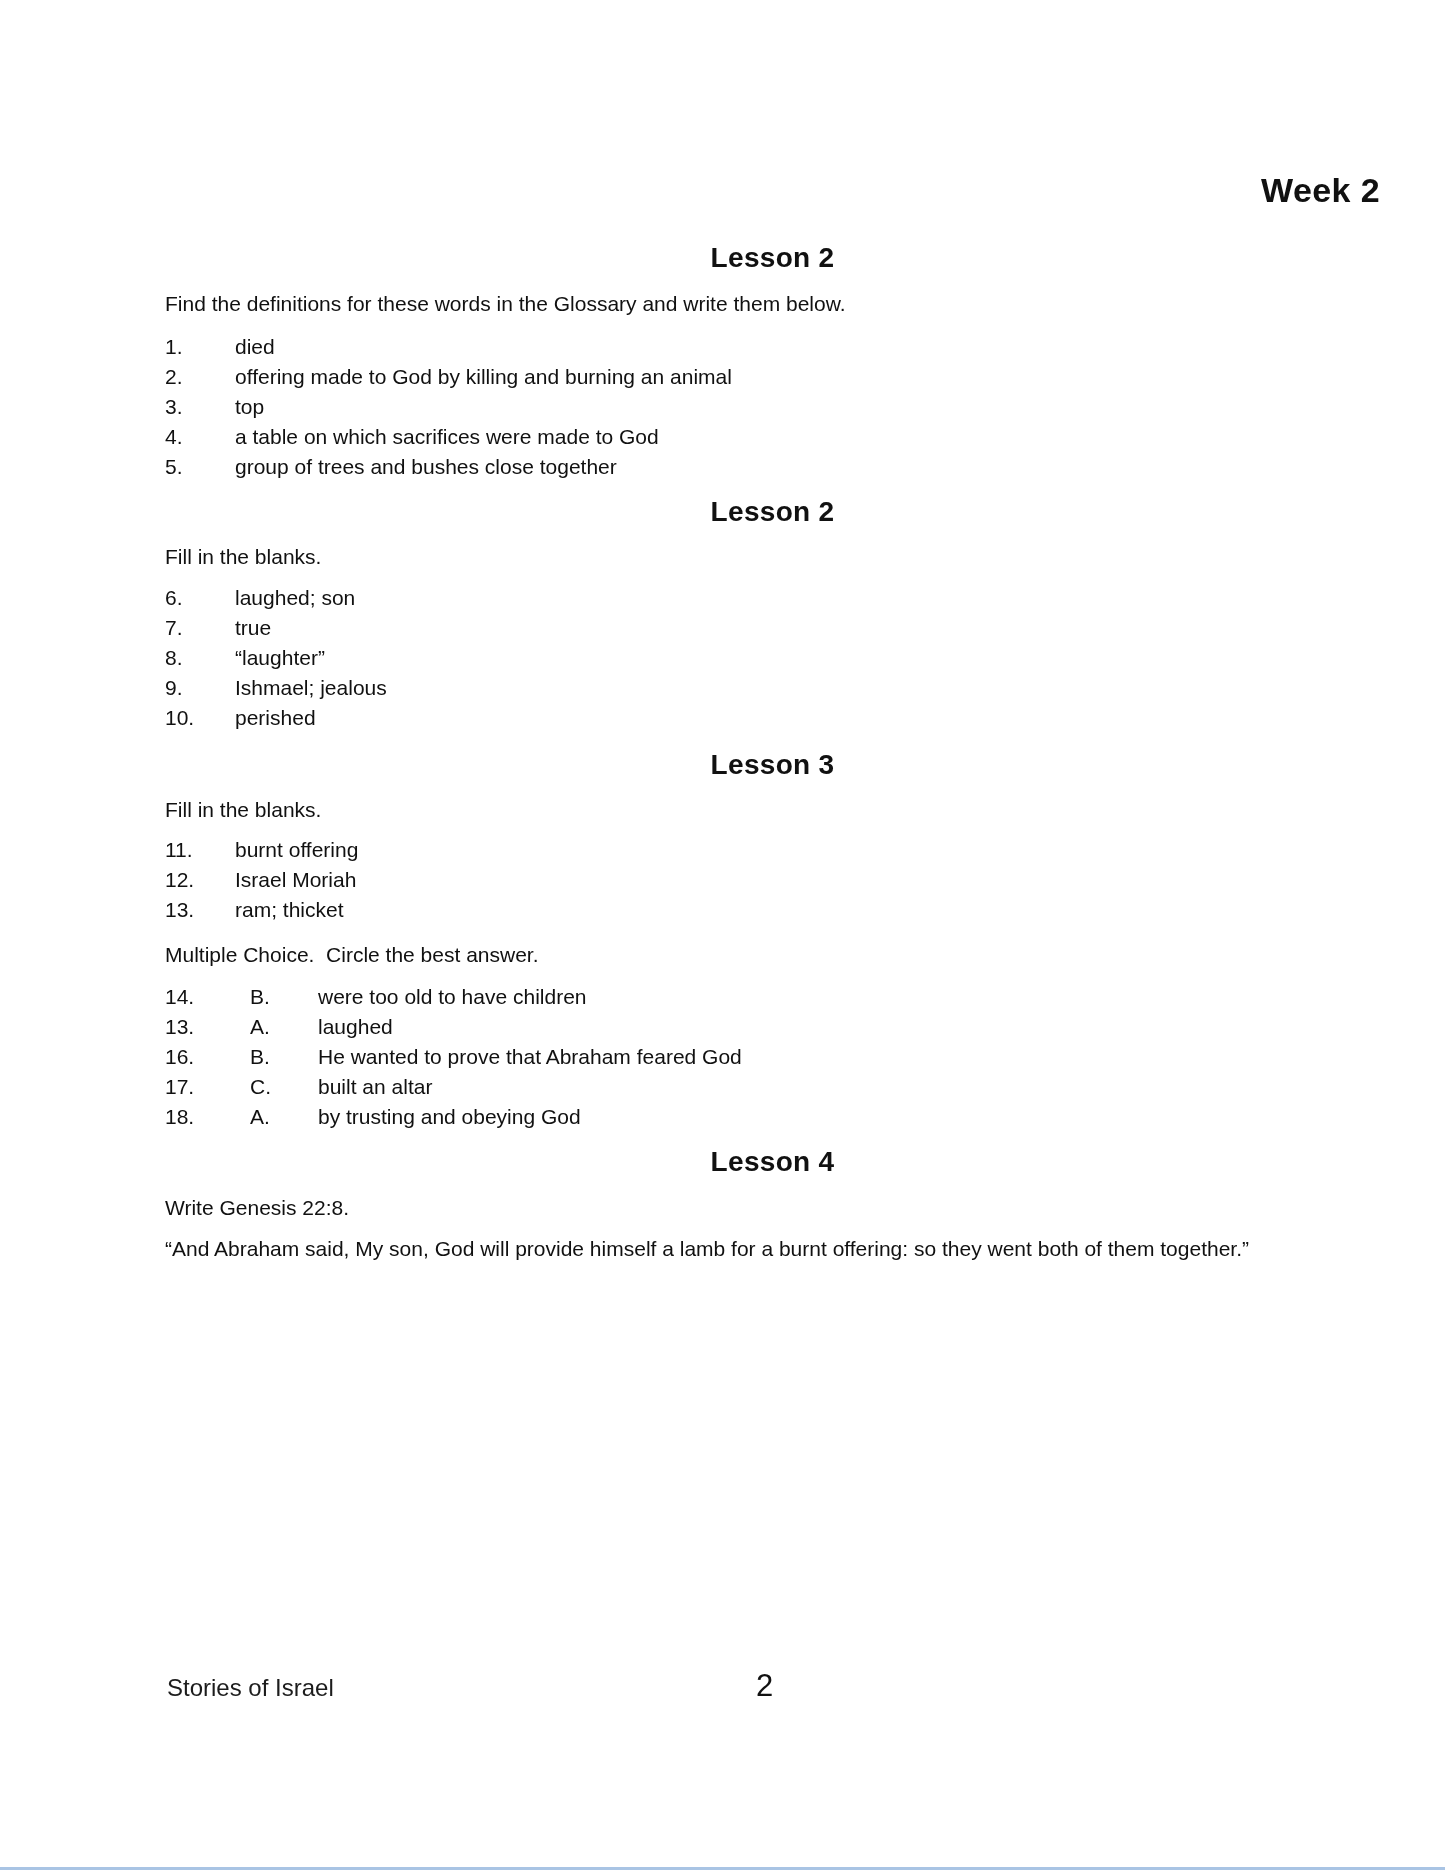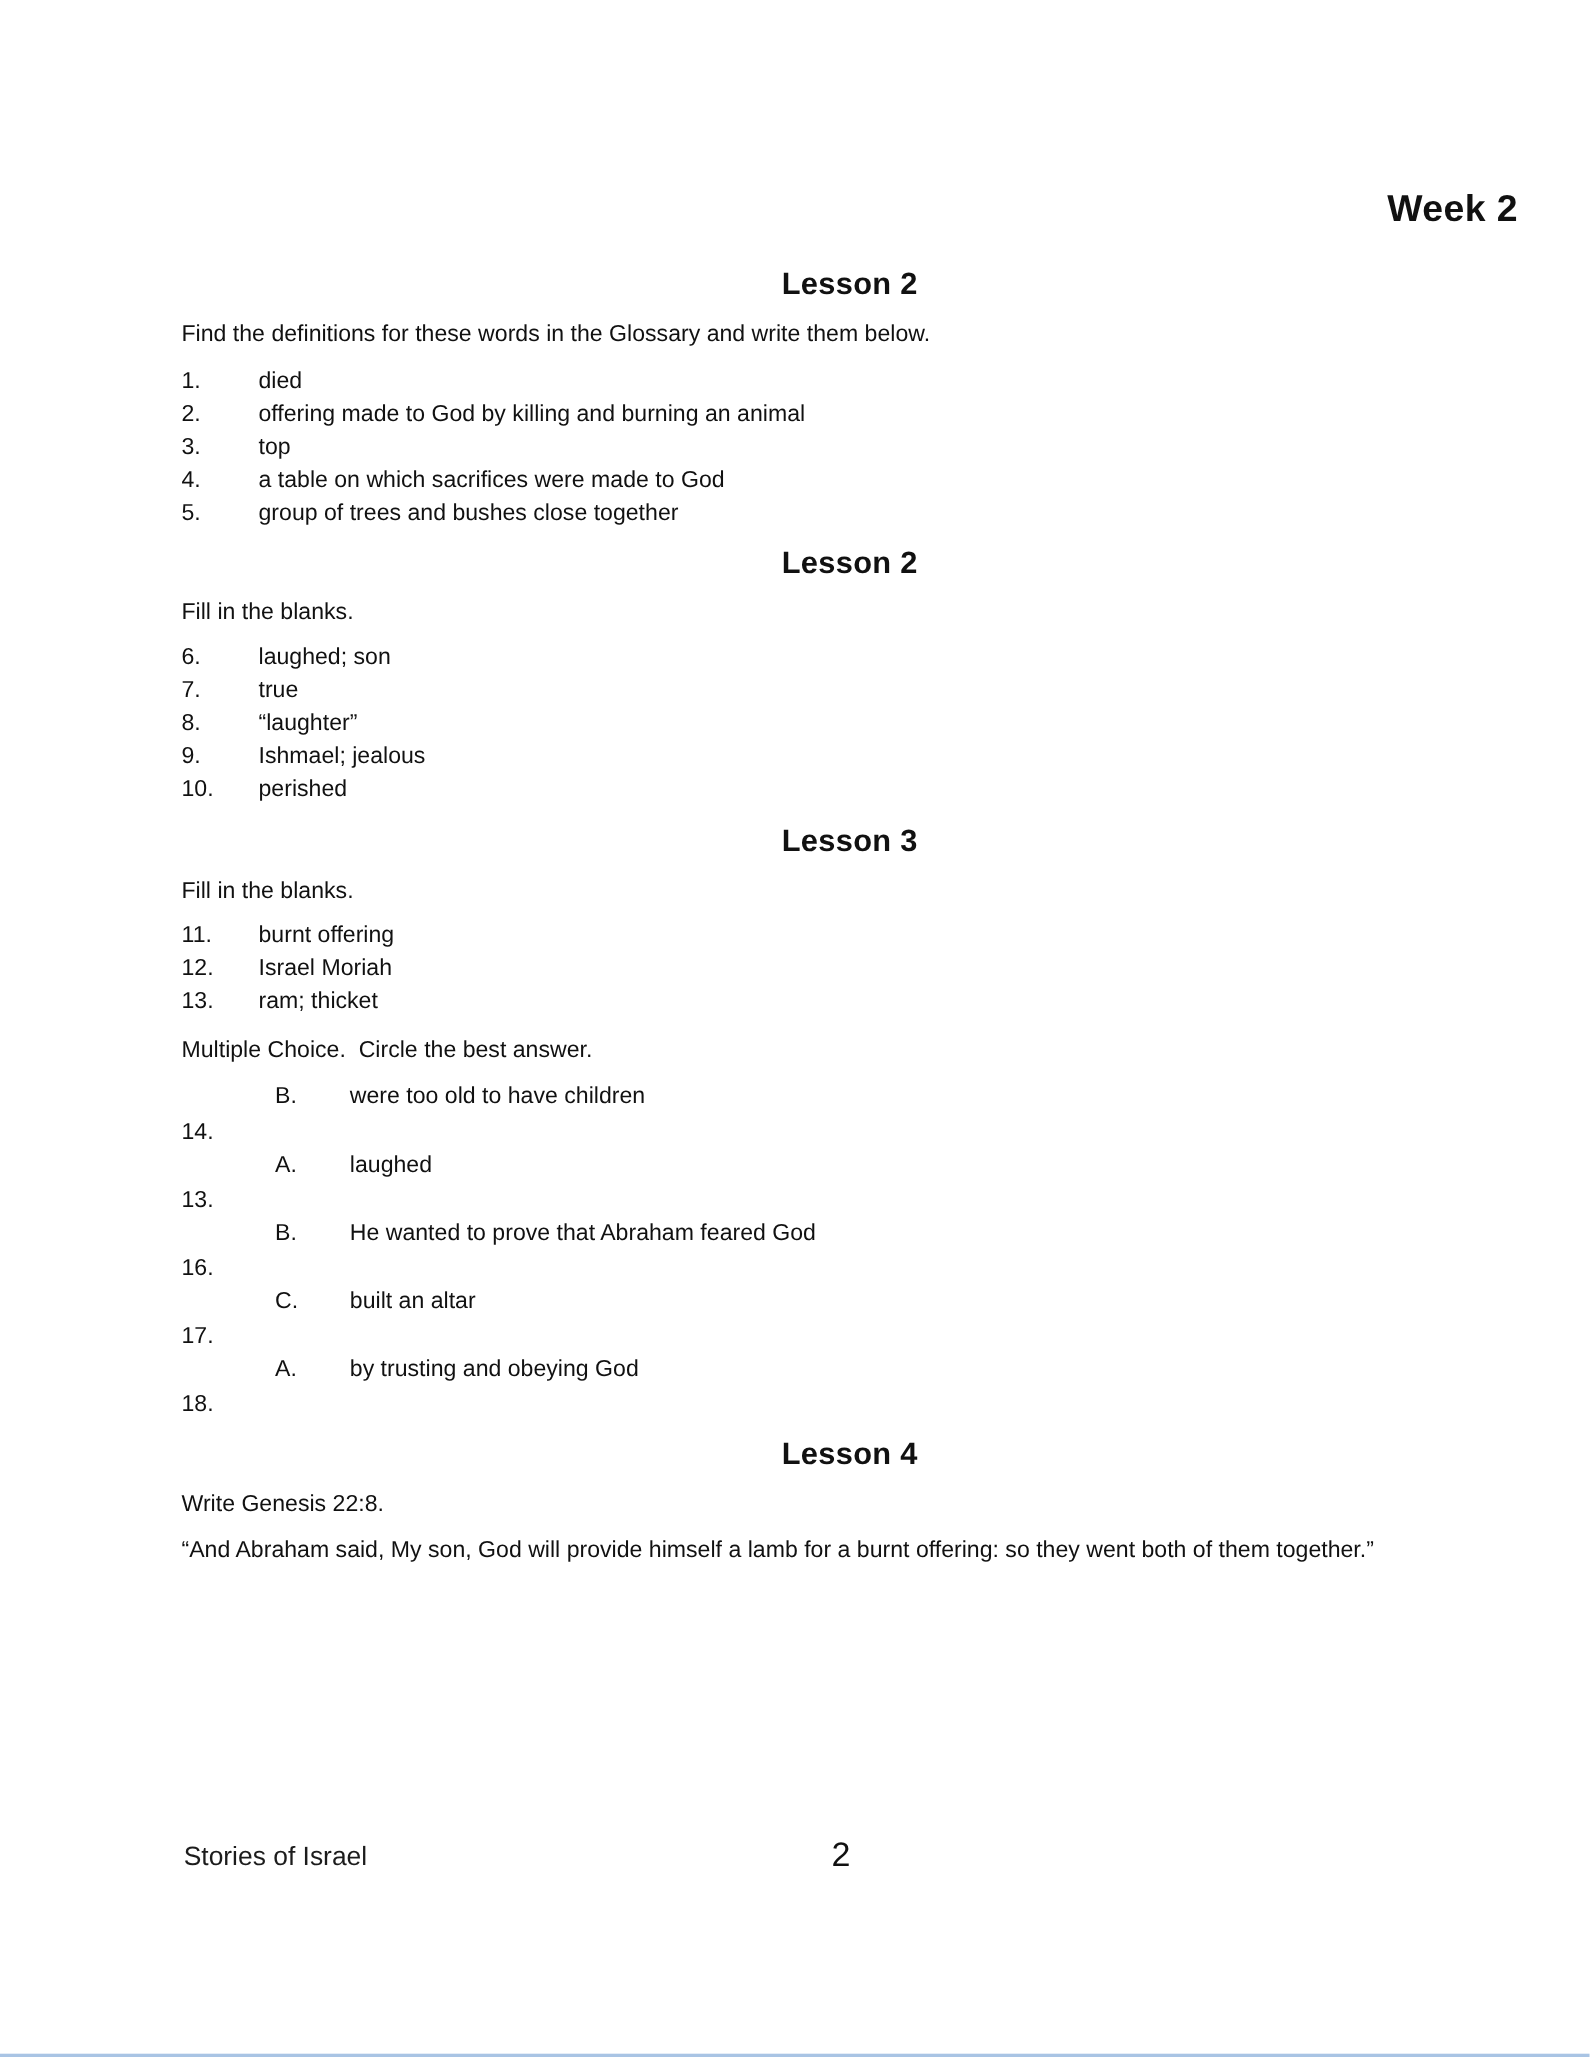--- a/index.html
+++ b/index.html
@@ -39,21 +39,21 @@
   }
   .mt-instr1 { margin-top:18px; }
   .mt-instr5 { margin-top:18px; }
   .answer-list { margin:14px 0 0; font-size:21px; }
   .mt-list1 { margin-top:15px; }
   .mt-list2 { margin-top:13px; }
   .mt-list3 { margin-top:12px; }
   .mt-list4 { margin-top:14px; }
   .row { display:flex; line-height:30px; }
   .row .num { flex:0 0 70px; }
-  .choice-row .num { flex:0 0 85px;margin-top:32px; }
+  .choice-row .num { flex:0 0 85px; }
   .choice-row .letter { flex:0 0 68px; }
   .row .txt { flex:1 1 auto; }
   .quote {
     font-size:21px; line-height:29px;
     margin:13px 0 0;
     max-width:1200px;
   }
   .footer {
     position:absolute; left:165px; top:1670px;
     width:1215px; height:40px;

